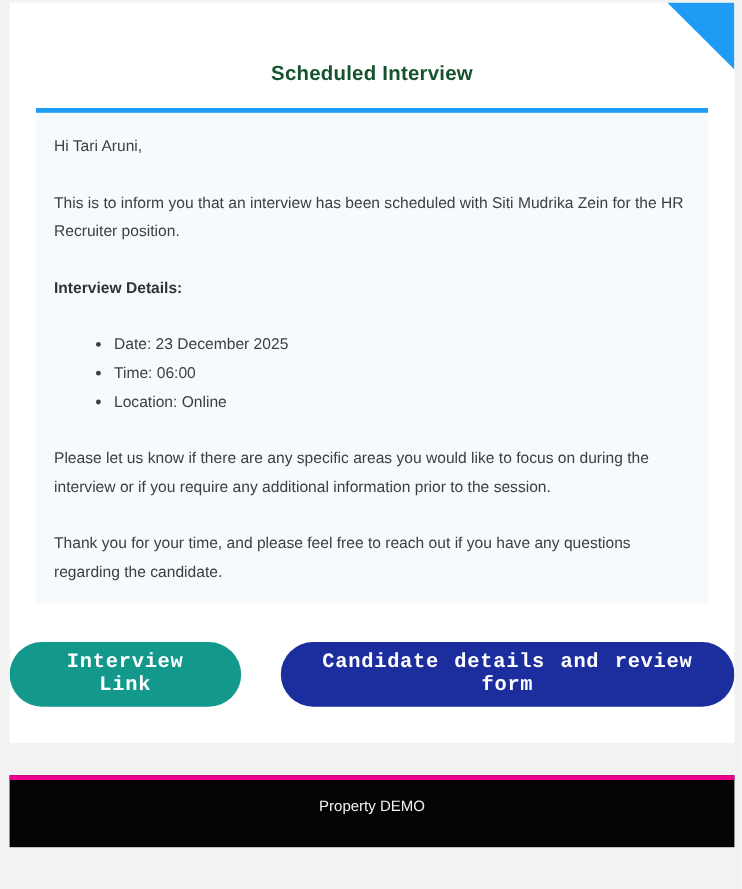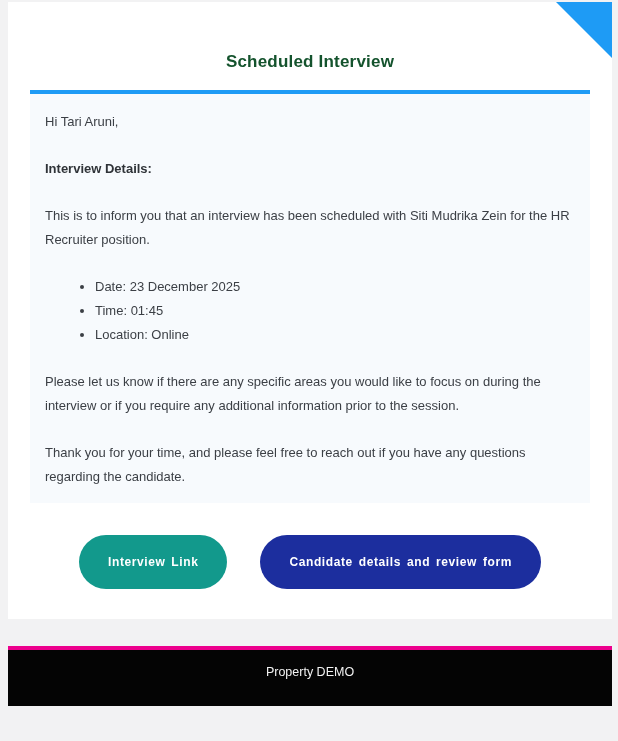--- a/index.html
+++ b/index.html
@@ -71,23 +71,23 @@
     align-items: center;
     gap: 33px;
     margin-top: 32px;
   }
   .pill-button {
     border: none;
     height: 54px;
     border-radius: 28px;
     padding: 0 29px;
     color: #ffffff;
-    font-family: Liberation Sans, sans-serif;
+    font-family: Liberation Mono, monospace;
     font-weight: 700;
-    font-size: 12px;
+    font-size: 17px;
     letter-spacing: 0.6px;
     cursor: pointer;
     word-spacing: 2px;
   }
   .btn-teal { background: #12998c; }
   .btn-navy { background: #1c2e9e; }
   .email-footer {
     margin: 27px 6px 0 8px;
     background: #040404;
     border-top: 4px solid #ec008c;
@@ -104,27 +104,27 @@
 <body>
 
 <div class="email-card">
   <div class="corner-triangle"></div>
 
   <h1 class="email-title">Scheduled Interview</h1>
 
   <div class="content-box">
     <p>Hi Tari Aruni,</p>
 
+    <p>This is to inform you that an interview has been scheduled with Siti Mudrika Zein for the HR Recruiter position.</p>
+
     <p><strong>Interview Details:</strong></p>
-
-    <p>This is to inform you that an interview has been scheduled with Siti Mudrika Zein for the HR Recruiter position.</p>
 
     <ul>
       <li>Date: 23 December 2025</li>
-      <li>Time: 01:45</li>
+      <li>Time: 06:00</li>
       <li>Location: Online</li>
     </ul>
 
 
     <p>Please let us know if there are any specific areas you would like to focus on during the interview or if you require any additional information prior to the session.</p>
 
     <p>Thank you for your time, and please feel free to reach out if you have any questions regarding the candidate.</p>
   </div>
 
   <div class="buttons-row">

